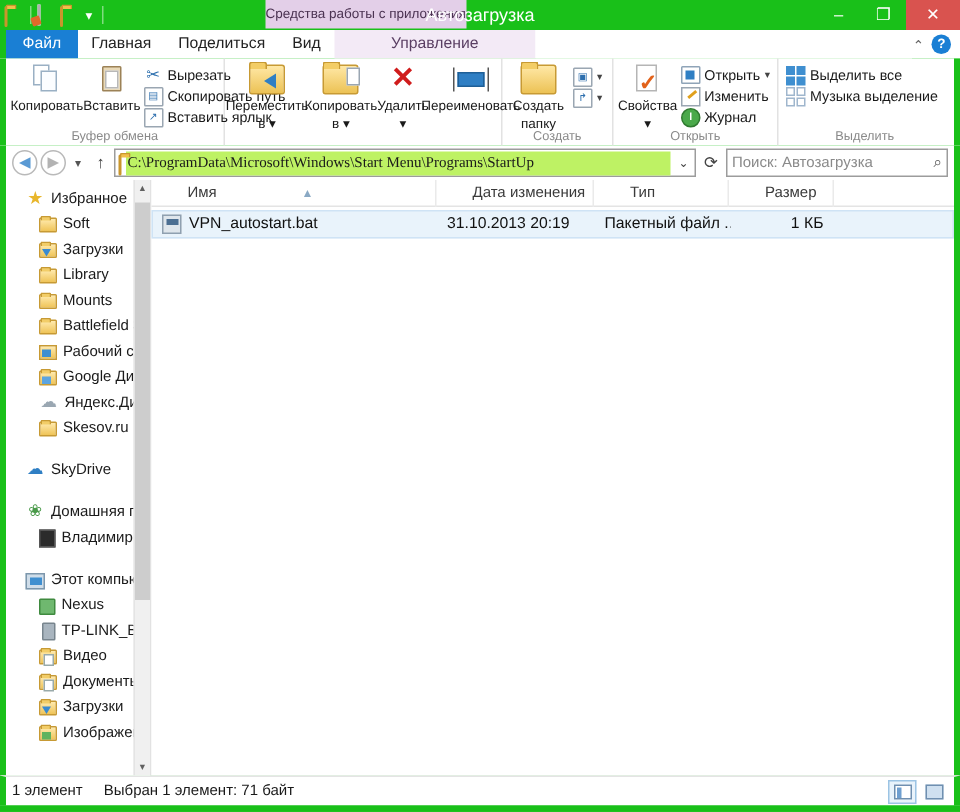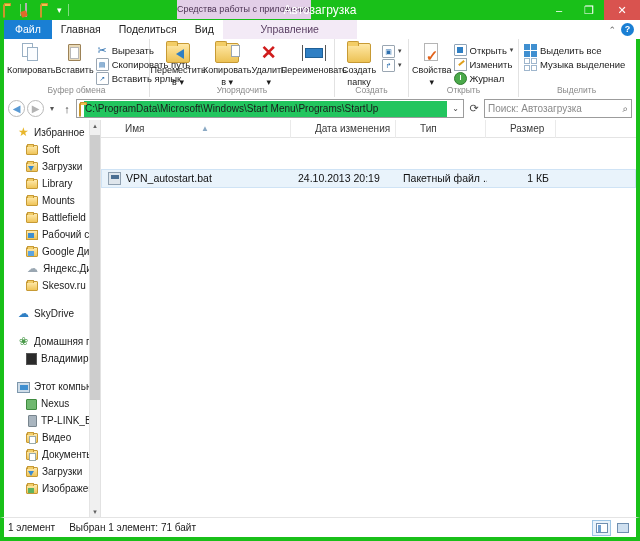--- a/index.html
+++ b/index.html
@@ -345,28 +345,29 @@
     border: 1px solid #9c9c9c;
     background: #fff;
     display: flex; align-items: center;
     padding: 0 2px;
     gap: 3px;
     min-width: 0;
   }
   #pathbox .pf { flex: none; }
   #path-text {
     flex: 1;
-    background: #22c55e;
+    background: #bef264;
     color: #1a1a1a;
     font-size: 10px;
     line-height: 14px;
     padding: 1px 1px;
     white-space: nowrap;
     overflow: hidden;
     min-width: 0;
+    font-family: Liberation Serif, serif;
   }
   #pathbox .drop { color: #444; font-size: 8px; padding: 0 2px; }
   .refresh { width: 16px; text-align: center; color: #444; font-size: 11px; }
   #searchbox {
     width: 148px; height: 19px;
     border: 1px solid #9c9c9c;
     background: #fff;
     display: flex; align-items: center;
     padding: 0 3px;
   }
@@ -508,21 +509,21 @@
   }
   .col.name { width: 190px; position: relative; }
   .col.date { width: 105px; }
   .col.type { width: 90px; }
   .col.size { width: 70px; }
   .col.rest { flex: 1; border-right: none; }
   .sortmark {
     position: absolute; left: 100px; top: 0;
     color: #8aa9c4; font-size: 8px;
   }
-  #rows { flex: 1; margin-top: 29px; }
+  #rows { flex: 1; }
   .frow {
     height: 19px;
     display: flex; align-items: center;
     font-size: 10.5px; color: #111;
     background: #e9f3fb;
     border: 1px solid #cfe3f5;
     margin: 2px 0 0 0;
     width: 100%;
   }
   .frow .c {
@@ -673,21 +674,20 @@
         </div>
         <div class="bigbtn" style="width:56px">
           <span class="ico ico-rename">
               <b></b>
               <i></i>
               <b class="r"></b>
             </span>
           <span class="lbl">Переименовать</span>
         </div>
       </div>
-      <div class="glabel">Упорядочить</div>
     </div>
 
     <div class="rgroup" style="width:74px">
       <div class="gbody">
         <div class="bigbtn" style="width:42px">
           <span class="ico ico-folder"></span>
           <span class="lbl">Создать</span>
           <span class="lbl">папку</span>
         </div>
         <div class="smalllist" style="padding-top:3px">
@@ -884,21 +884,21 @@
         <div class="col type">Тип</div>
         <div class="col size">Размер</div>
         <div class="col rest"></div>
       </div>
       <div id="rows">
           <div class="frow">
             <div class="c name">
               <span class="bat-ico"></span>
               <span>VPN_autostart.bat</span>
             </div>
-            <div class="c date">24.10.2013 20:19</div>
+            <div class="c date">31.10.2013 20:19</div>
             <div class="c type">Пакетный файл ...</div>
             <div class="c size">1 КБ</div>
           </div>
         </div>
     </div>
   </div>
 
   <div id="statusbar">
     <span id="status-count">1 элемент</span>
     <span>Выбран 1 элемент: 71 байт</span>

